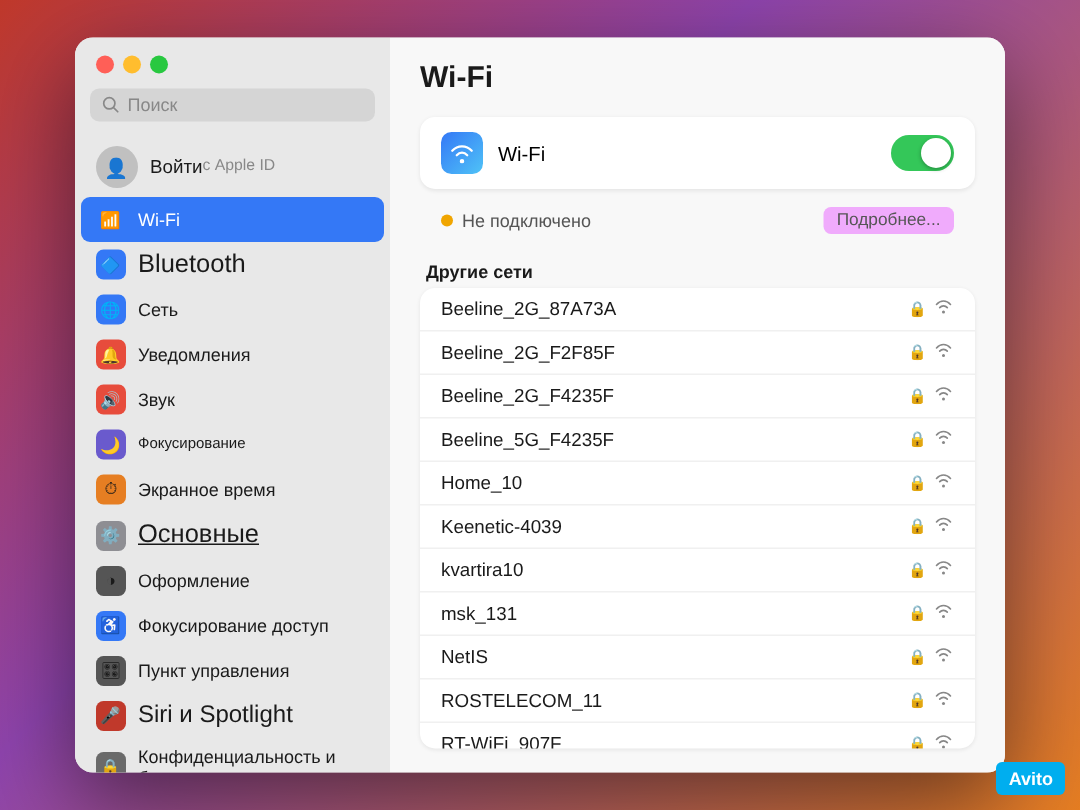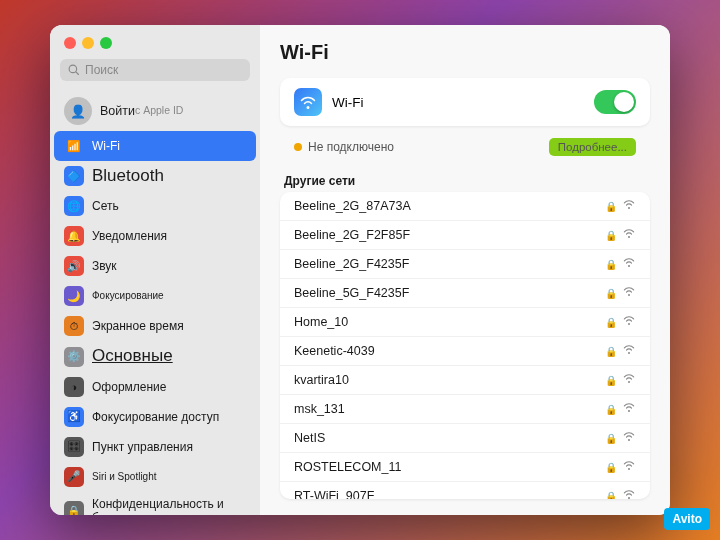--- a/index.html
+++ b/index.html
@@ -168,21 +168,21 @@
     .status-dot {
       width: 8px; height: 8px;
       border-radius: 50%;
       background: #f0a500;
       flex-shrink: 0;
     }
     .status-text { font-size: 12px; color: #555; flex: 1; }
     .details-btn {
       font-size: 11.5px;
       color: #555;
-      background: #84cc16;
+      background: #f0abfc;
       border: none;
       border-radius: 5px;
       padding: 3px 9px;
       cursor: pointer;
     }
     .section-heading {
       font-size: 12px;
       font-weight: 600;
       color: #1a1a1a;
       padding: 0 4px 4px 4px;
@@ -298,21 +298,21 @@
           <div class="sidebar-item">
             <div class="icon-wrap" style="background: rgb(52, 120, 246);">♿</div>
             <span style="font-size: 12px; line-height: 1.2;">Фокусирование доступ</span>
           </div>
           <div class="sidebar-item">
             <div class="icon-wrap" style="background: rgb(85, 85, 85);">🎛</div>
             <span style="font-size: 12px; line-height: 1.2;">Пункт управления</span>
           </div>
           <div class="sidebar-item">
             <div class="icon-wrap" style="background: rgb(192, 57, 43);">🎤</div>
-            <span style="font-size: 10px; line-height: 1.2;">Siri и Spotlight</span>
+            <span style="font-size: 16px; line-height: 1.2;">Siri и Spotlight</span>
           </div>
           <div class="sidebar-item">
             <div class="icon-wrap" style="background: rgb(106, 106, 106);">🔒</div>
             <span style="font-size: 12px; line-height: 1.2;">Конфиденциальность и безопасность</span>
           </div>
         </div>
     </div>
   </div>
 
   <div class="main-content">

